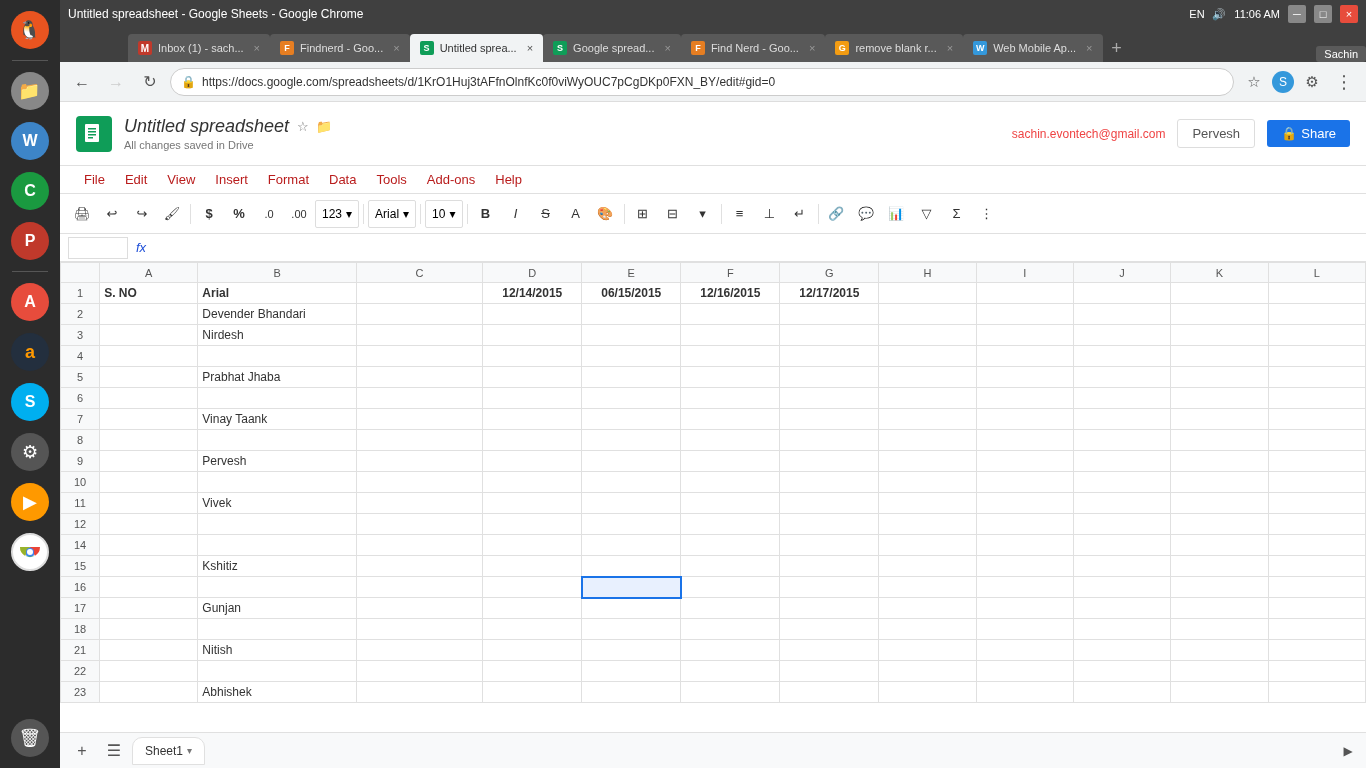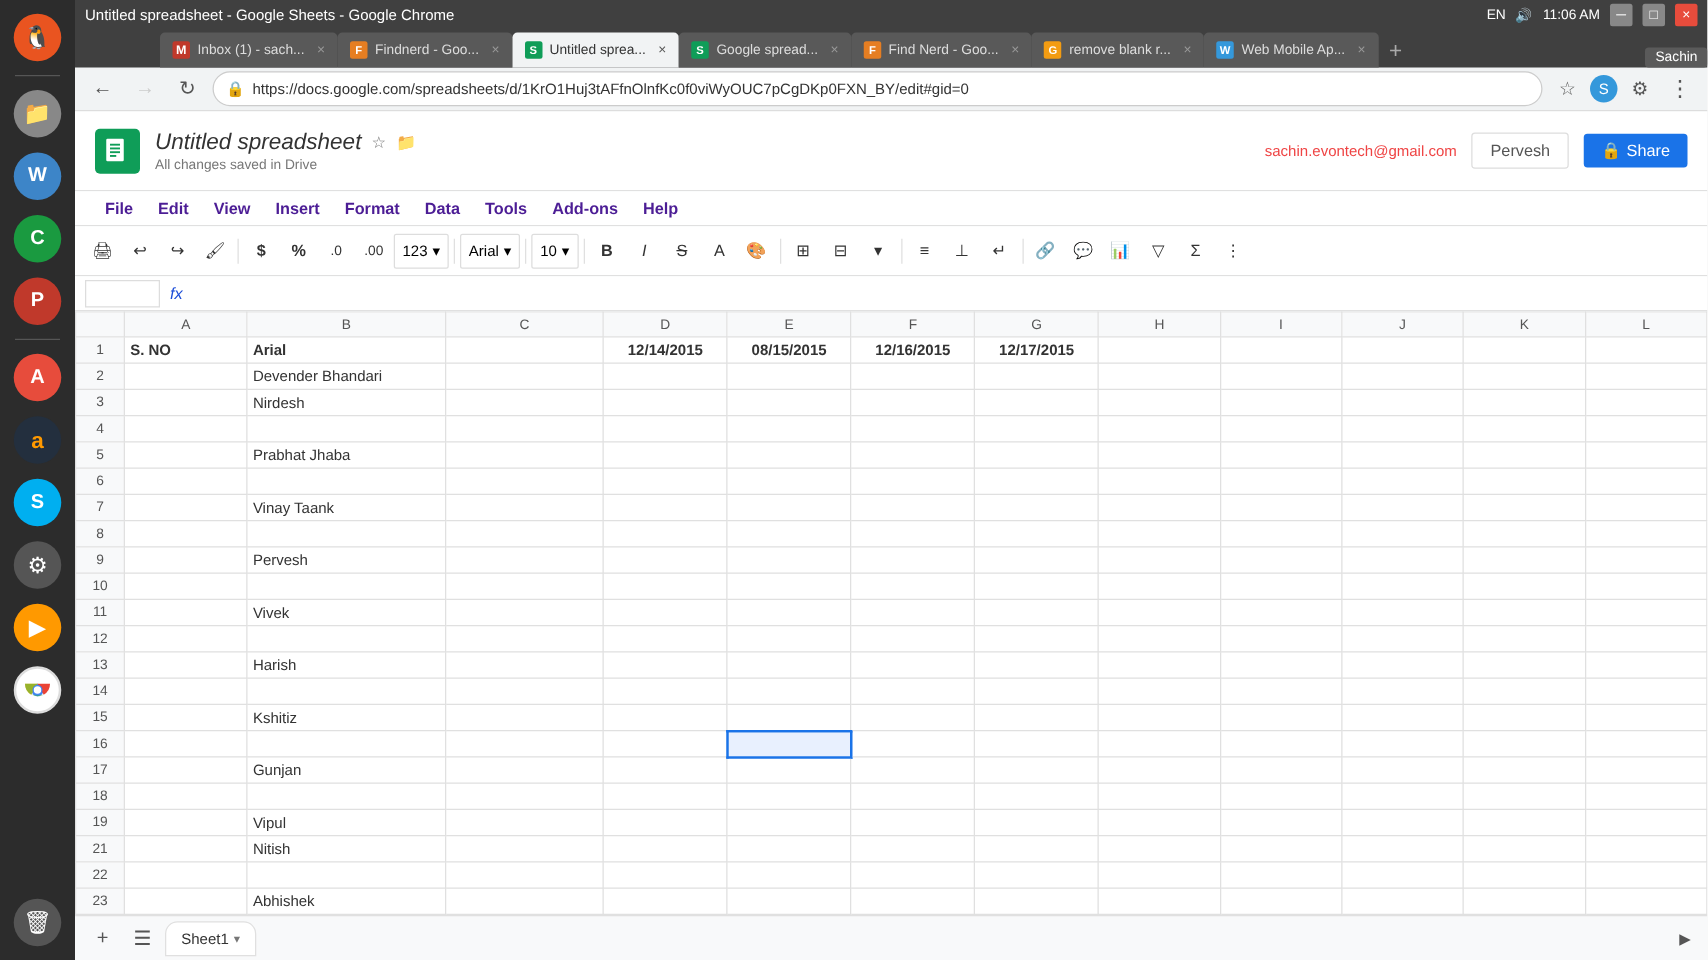--- a/index.html
+++ b/index.html
@@ -148,24 +148,23 @@
       background: #fff;
       display: flex;
       align-items: center;
       padding: 0 16px;
       gap: 4px;
       border-bottom: 1px solid #e0e0e0;
     }
     .menu-item {
       padding: 3px 8px;
       font-size: 13px;
-      color: #4c1d95;
+      color: #b91c1c;
       cursor: pointer;
       border-radius: 2px;
-      font-weight: bold;
     }
 
     
     #toolbar {
       height: 40px;
       background: #fff;
       display: flex;
       align-items: center;
       padding: 0 8px;
       gap: 2px;
@@ -615,21 +614,21 @@
                 <th class="col-header" style="width:100px;">L</th>
               </tr>
             </thead>
             <tbody id="sheet-body">
             <tr>
                   <th class="row-num">1</th>
                   <td class="data-cell" style="font-weight: bold;">S. NO</td>
                   <td class="data-cell" style="font-weight: bold;">Arial</td>
                   <td class="data-cell"></td>
                   <td class="data-cell" style="text-align: center; font-weight: bold;">12/14/2015</td>
-                  <td class="data-cell" style="text-align: center; font-weight: bold;">08/15/2015</td>
+                  <td class="data-cell" style="text-align: center; font-weight: bold;">06/15/2015</td>
                   <td class="data-cell" style="text-align: center; font-weight: bold;">12/16/2015</td>
                   <td class="data-cell" style="text-align: center; font-weight: bold;">12/17/2015</td>
                   <td class="data-cell"></td>
                   <td class="data-cell"></td>
                   <td class="data-cell"></td>
                   <td class="data-cell"></td>
                   <td class="data-cell"></td>
                 </tr>
                 <tr>
                   <th class="row-num">2</th>
@@ -790,35 +789,20 @@
                   <td class="data-cell"></td>
                   <td class="data-cell"></td>
                   <td class="data-cell"></td>
                   <td class="data-cell"></td>
                   <td class="data-cell"></td>
                   <td class="data-cell"></td>
                   <td class="data-cell"></td>
                   <td class="data-cell"></td>
                 </tr>
                 <tr>
-                  <th class="row-num">13</th>
-                  <td class="data-cell"></td>
-                  <td class="data-cell">Harish</td>
-                  <td class="data-cell"></td>
-                  <td class="data-cell"></td>
-                  <td class="data-cell"></td>
-                  <td class="data-cell"></td>
-                  <td class="data-cell"></td>
-                  <td class="data-cell"></td>
-                  <td class="data-cell"></td>
-                  <td class="data-cell"></td>
-                  <td class="data-cell"></td>
-                  <td class="data-cell"></td>
-                </tr>
-                <tr>
                   <th class="row-num">14</th>
                   <td class="data-cell"></td>
                   <td class="data-cell"></td>
                   <td class="data-cell"></td>
                   <td class="data-cell"></td>
                   <td class="data-cell"></td>
                   <td class="data-cell"></td>
                   <td class="data-cell"></td>
                   <td class="data-cell"></td>
                   <td class="data-cell"></td>
@@ -868,35 +852,20 @@
                   <td class="data-cell"></td>
                   <td class="data-cell"></td>
                   <td class="data-cell"></td>
                   <td class="data-cell"></td>
                   <td class="data-cell"></td>
                 </tr>
                 <tr>
                   <th class="row-num">18</th>
                   <td class="data-cell"></td>
                   <td class="data-cell"></td>
-                  <td class="data-cell"></td>
-                  <td class="data-cell"></td>
-                  <td class="data-cell"></td>
-                  <td class="data-cell"></td>
-                  <td class="data-cell"></td>
-                  <td class="data-cell"></td>
-                  <td class="data-cell"></td>
-                  <td class="data-cell"></td>
-                  <td class="data-cell"></td>
-                  <td class="data-cell"></td>
-                </tr>
-                <tr>
-                  <th class="row-num">19</th>
-                  <td class="data-cell"></td>
-                  <td class="data-cell">Vipul</td>
                   <td class="data-cell"></td>
                   <td class="data-cell"></td>
                   <td class="data-cell"></td>
                   <td class="data-cell"></td>
                   <td class="data-cell"></td>
                   <td class="data-cell"></td>
                   <td class="data-cell"></td>
                   <td class="data-cell"></td>
                   <td class="data-cell"></td>
                   <td class="data-cell"></td>

